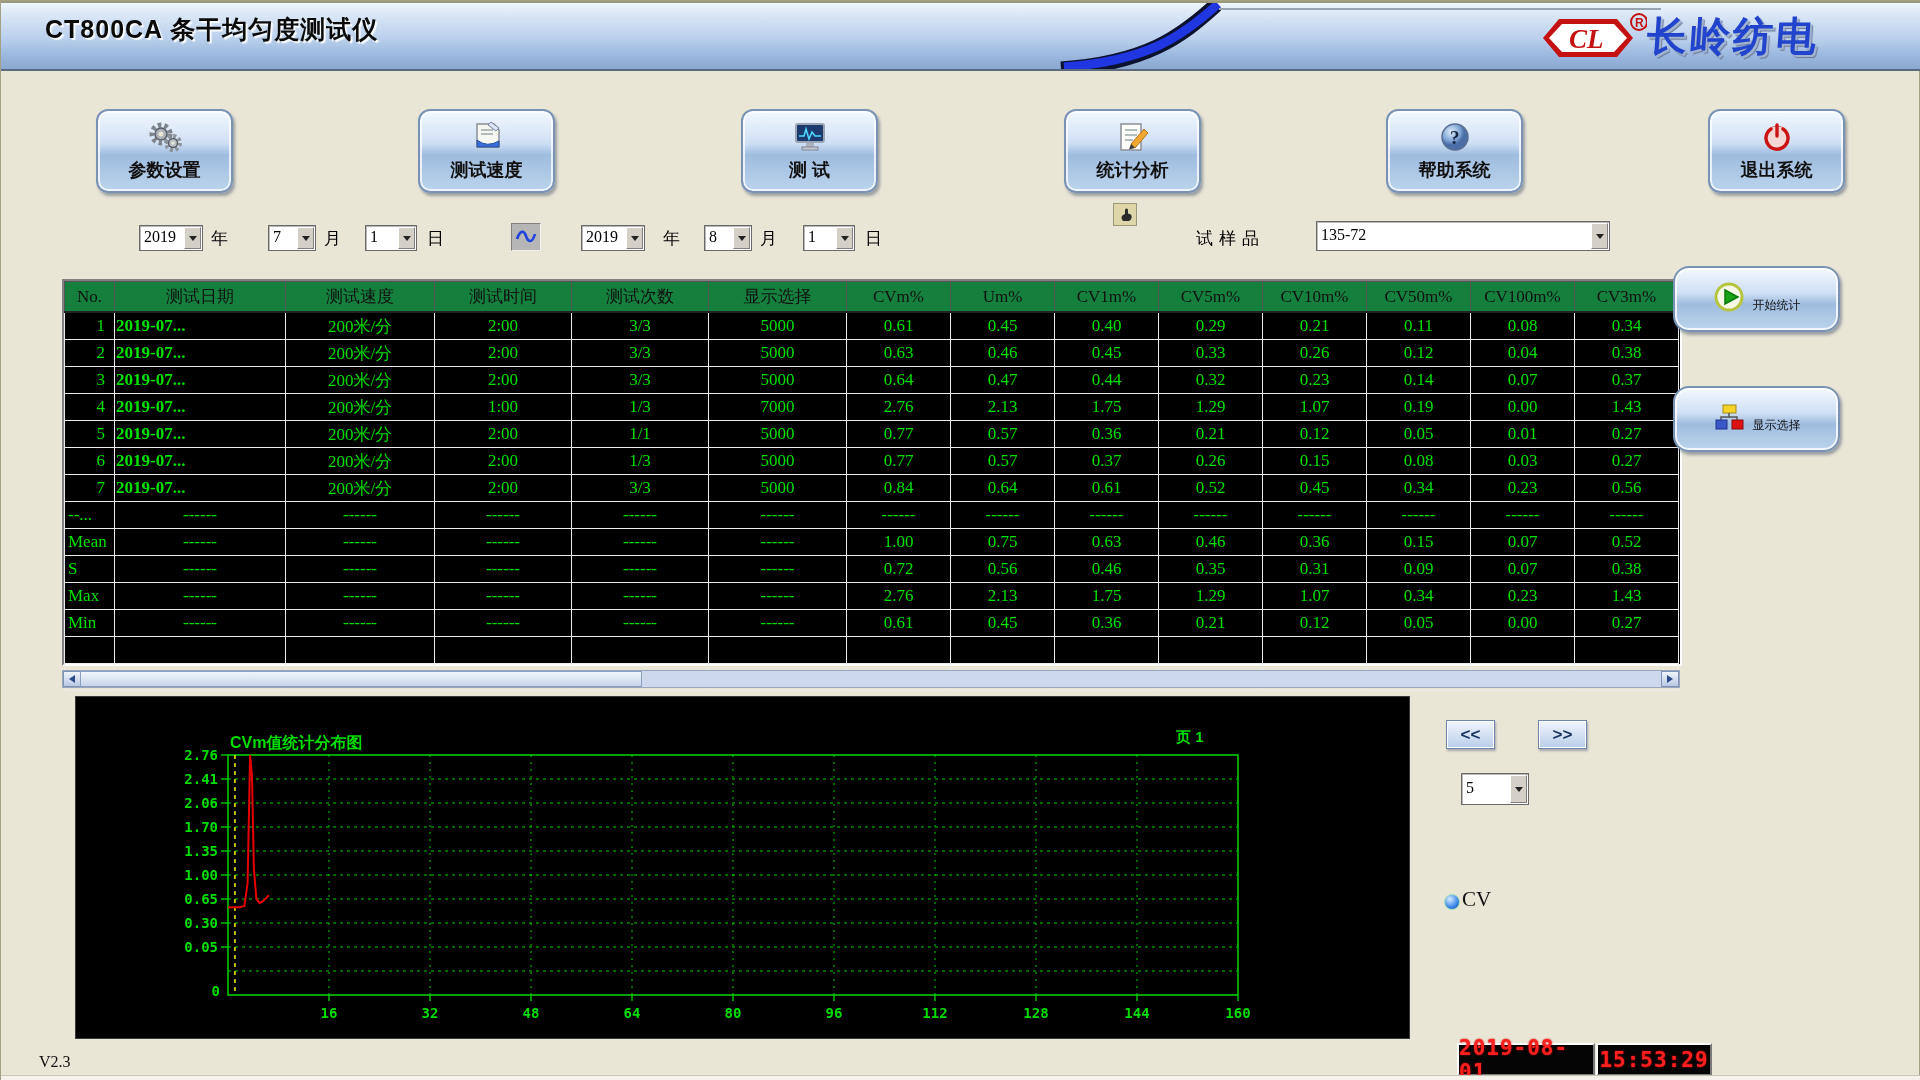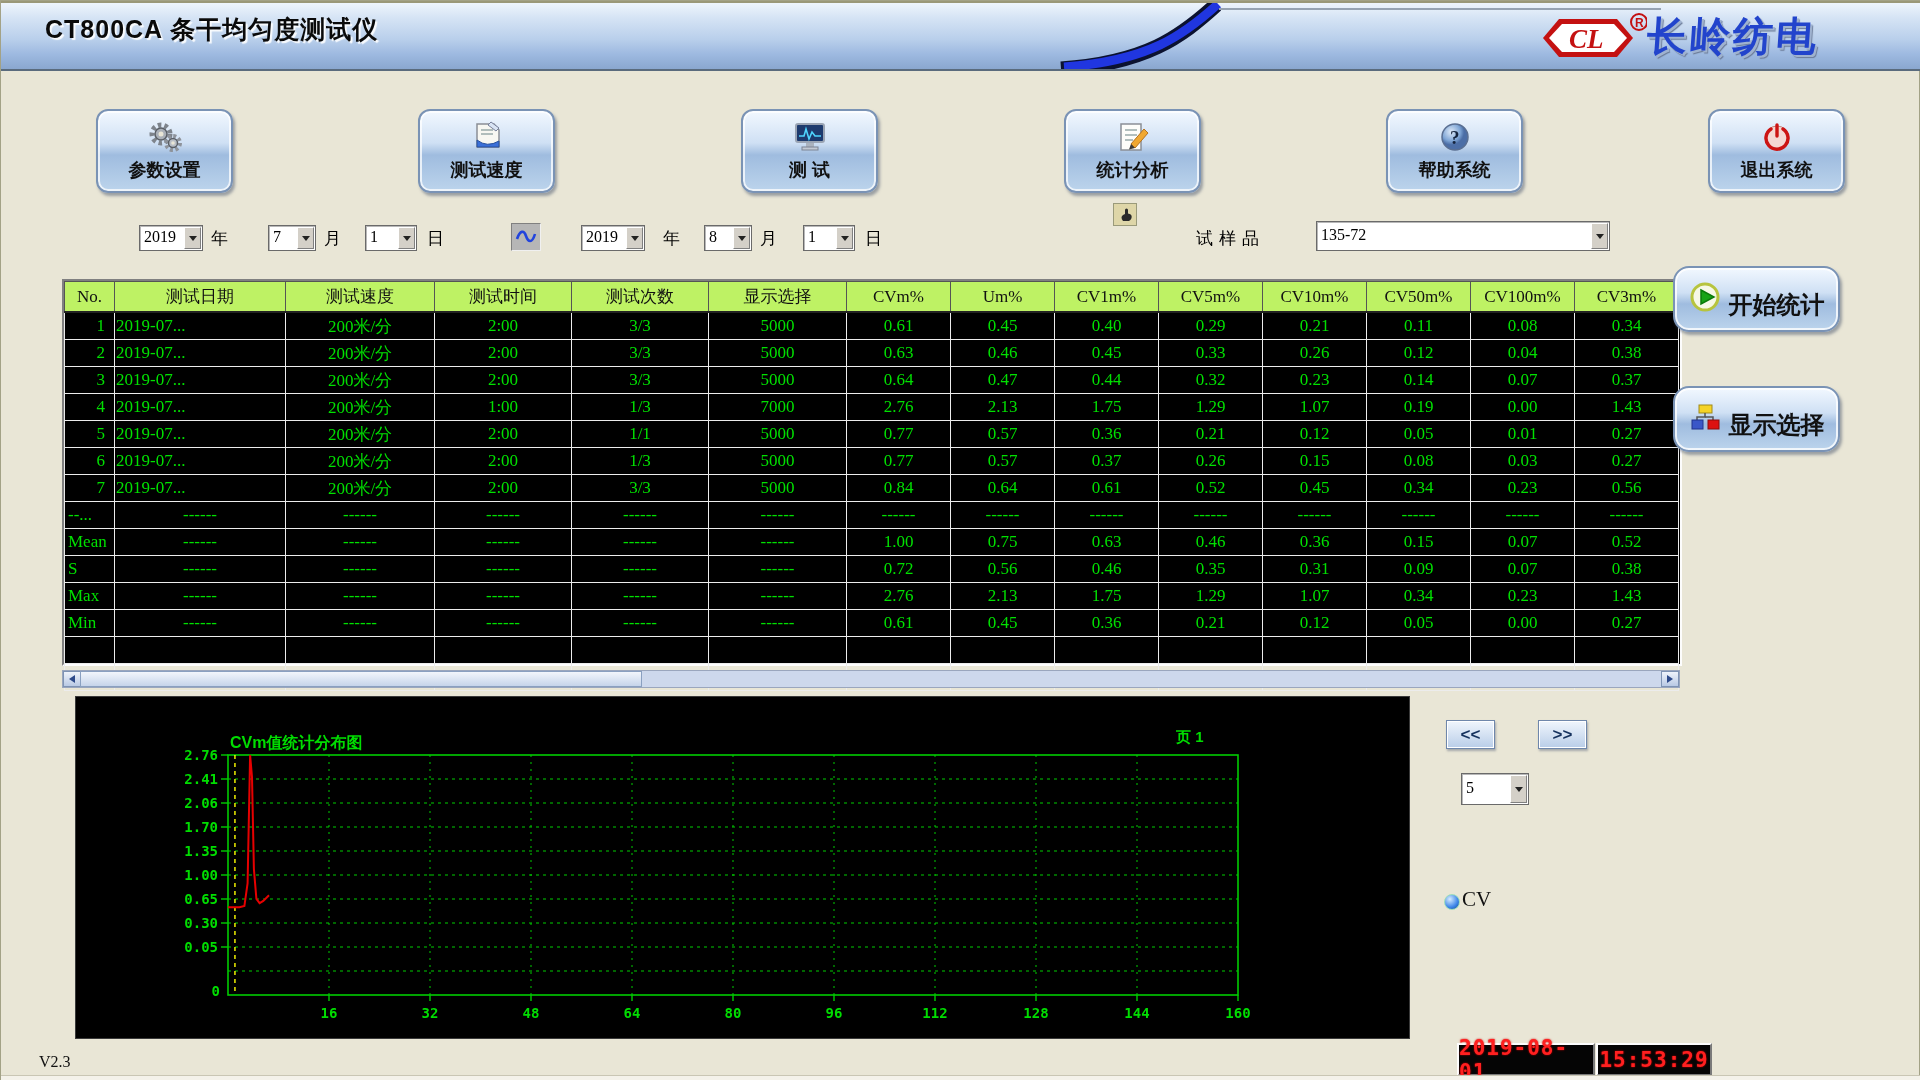--- a/index.html
+++ b/index.html
@@ -36,45 +36,45 @@
   .flbl{position:absolute;font-size:17px;color:#000;}
   .wave-box{position:absolute;left:510px;top:222px;width:28px;height:26px;background:#b6b6b6;
     border:1px solid;border-color:#808080 #f0f0f0 #f0f0f0 #808080;display:flex;align-items:center;justify-content:center;}
   .hand-box{position:absolute;left:1112px;top:202px;width:22px;height:21px;background:#ded6a8;
     border:1px solid #9a9a7a;display:flex;align-items:center;justify-content:center;}
 
   
   .table-wrap{position:absolute;left:61px;top:278px;width:1616px;height:383px;background:#000;
     border:2px solid;border-color:#808080 #fdfdfd #fdfdfd #808080;}
   table.res{border-collapse:collapse;table-layout:fixed;width:1612px;}
-  table.res th{background:#bef264;color:#111;font-weight:normal;font-size:17px;height:27px;
+  table.res th{background:#15803d;color:#111;font-weight:normal;font-size:17px;height:27px;
     border:1px solid #555;border-bottom:2px solid #222;font-family:"Liberation Serif",serif;}
   table.res td{color:#00e000;font-family:"Liberation Serif",serif;font-size:17px;height:24px;
     border:1px solid #ececec;text-align:center;overflow:hidden;white-space:nowrap;}
   table.res td.c0.num{text-align:right;padding-right:9px;}
   table.res td.c0.lab{text-align:left;padding-left:3px;}
-  table.res td.left{text-align:left;}
+  table.res td.left{text-align:left;font-weight:bold;}
 
   
   .hscroll{position:absolute;left:61px;top:669px;width:1616px;height:16px;background:#cdd8ec;
     border:1px solid #9aa6bd;}
   .hs-arrow{position:absolute;top:0;width:16px;height:14px;background:linear-gradient(180deg,#eef3fb,#b9c9e4);
     border:1px solid #7e93b4;display:flex;align-items:center;justify-content:center;}
   .hs-arrow.left{left:0;} .hs-arrow.right{right:0;}
   .tri-l{width:0;height:0;border-top:4px solid transparent;border-bottom:4px solid transparent;border-right:6px solid #2d4a8a;}
   .tri-r{width:0;height:0;border-top:4px solid transparent;border-bottom:4px solid transparent;border-left:6px solid #2d4a8a;}
   .hs-thumb{position:absolute;left:17px;top:0;width:560px;height:14px;
     background:linear-gradient(180deg,#f2f6fc,#c6d4ea);border:1px solid #8aa0c0;}
 
   
   .btn-side{position:absolute;left:1672px;width:163px;height:62px;border-radius:16px;
     border:2px solid #7a93b5;box-shadow:2px 3px 3px rgba(90,100,120,.55),inset 0 0 0 2px rgba(255,255,255,.8);
     background:linear-gradient(180deg,#f2f8ff 0%,#cfe0f4 40%,#9fbcdf 58%,#bcd4ec 100%);
     display:flex;align-items:center;justify-content:center;gap:8px;cursor:pointer;}
-  .btn-side .lbl{font-size:24px;font-weight:bold;color:#111;margin-top:12px;}
+  .btn-side .lbl{font-size:12px;font-weight:normal;color:#111;margin-top:12px;}
 
   
   .chart-box{position:absolute;left:74px;top:695px;width:1333px;height:341px;background:#000;border:1px solid #3a3a3a;}
   .chart-title{position:absolute;left:154px;top:36px;color:#00dd00;font-size:16px;font-weight:bold;}
   .chart-page{position:absolute;left:1100px;top:31px;color:#00dd00;font-size:15px;font-weight:bold;}
   .ylab{position:absolute;width:48px;text-align:right;color:#00dd00;font-size:14px;font-weight:bold;font-family:"DejaVu Sans Mono",monospace;}
   .xlab{position:absolute;width:42px;text-align:center;color:#00dd00;font-size:14px;font-weight:bold;font-family:"DejaVu Sans Mono",monospace;}
 
   
   .pg-btn{position:absolute;width:47px;height:27px;background:linear-gradient(180deg,#f0f6fd,#b9cde8);

